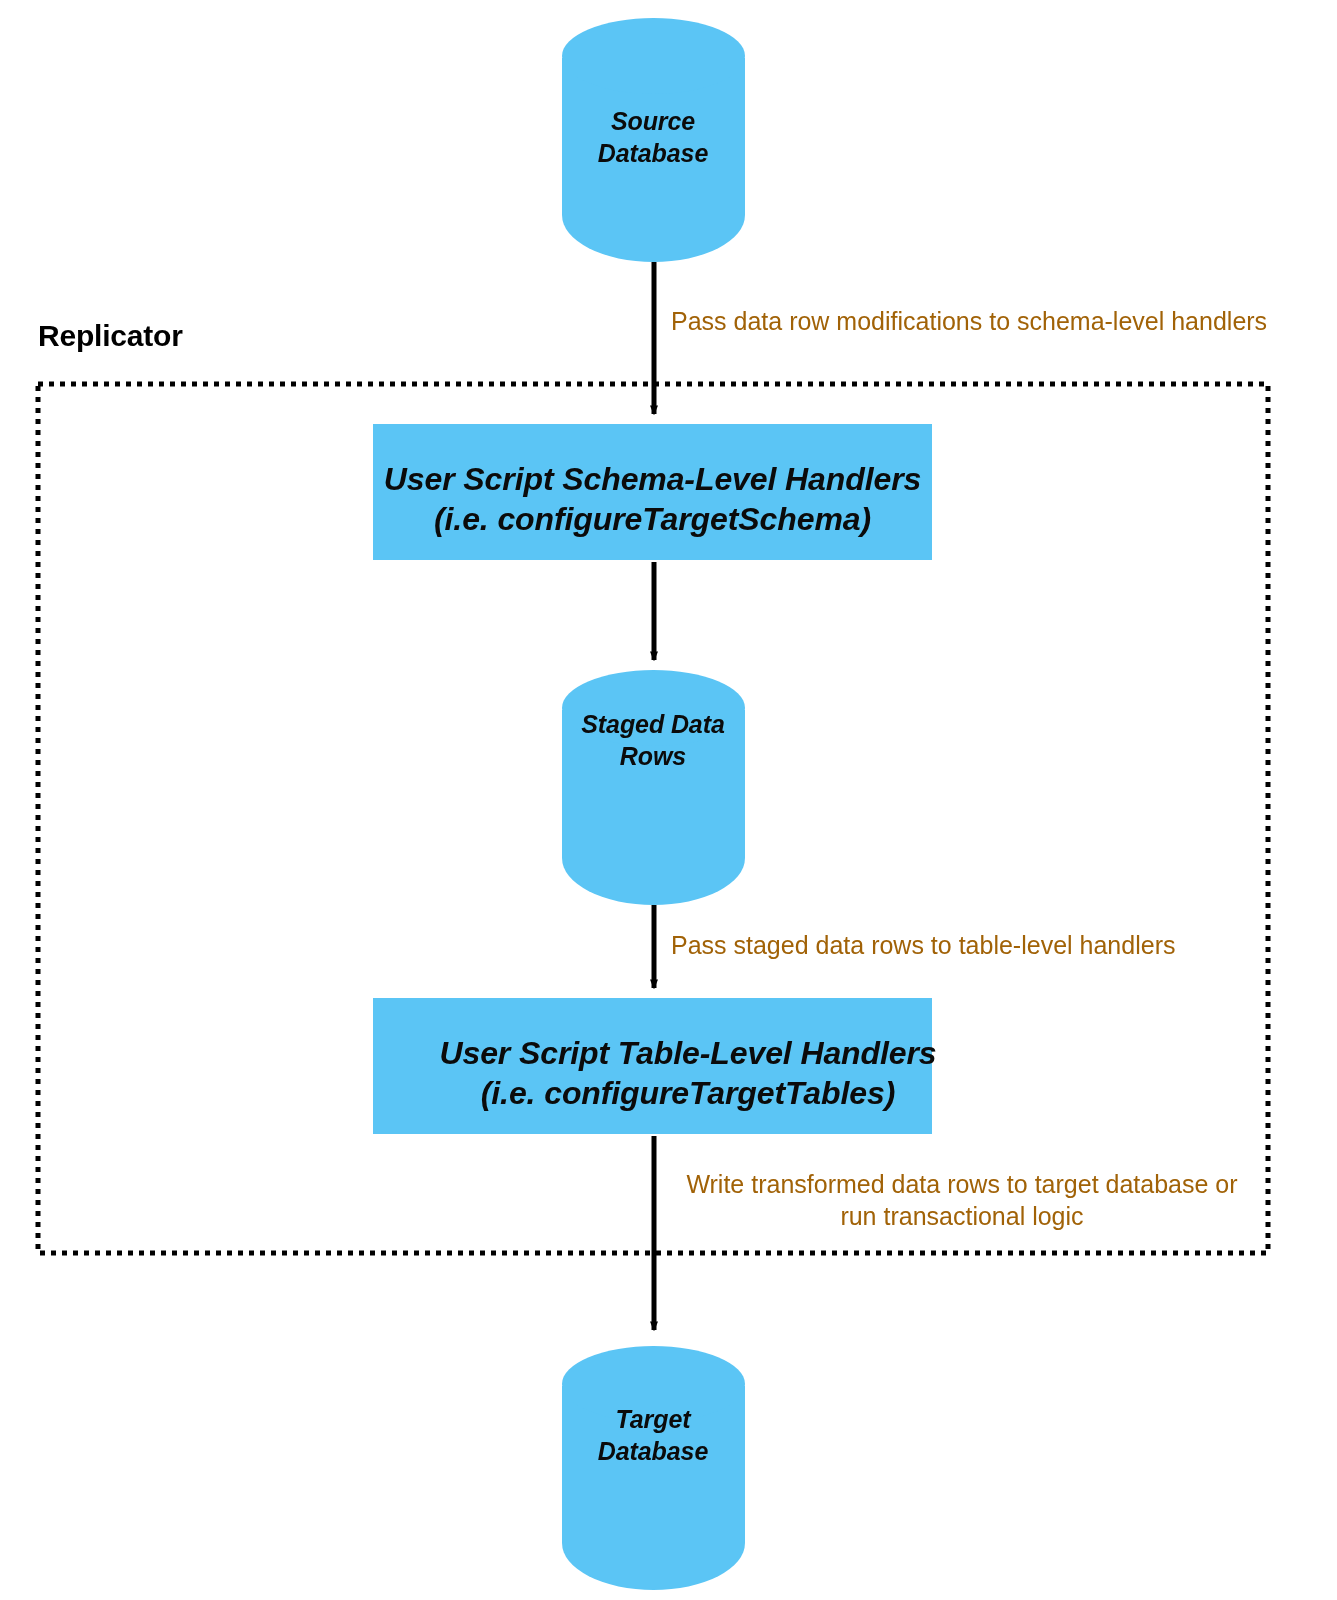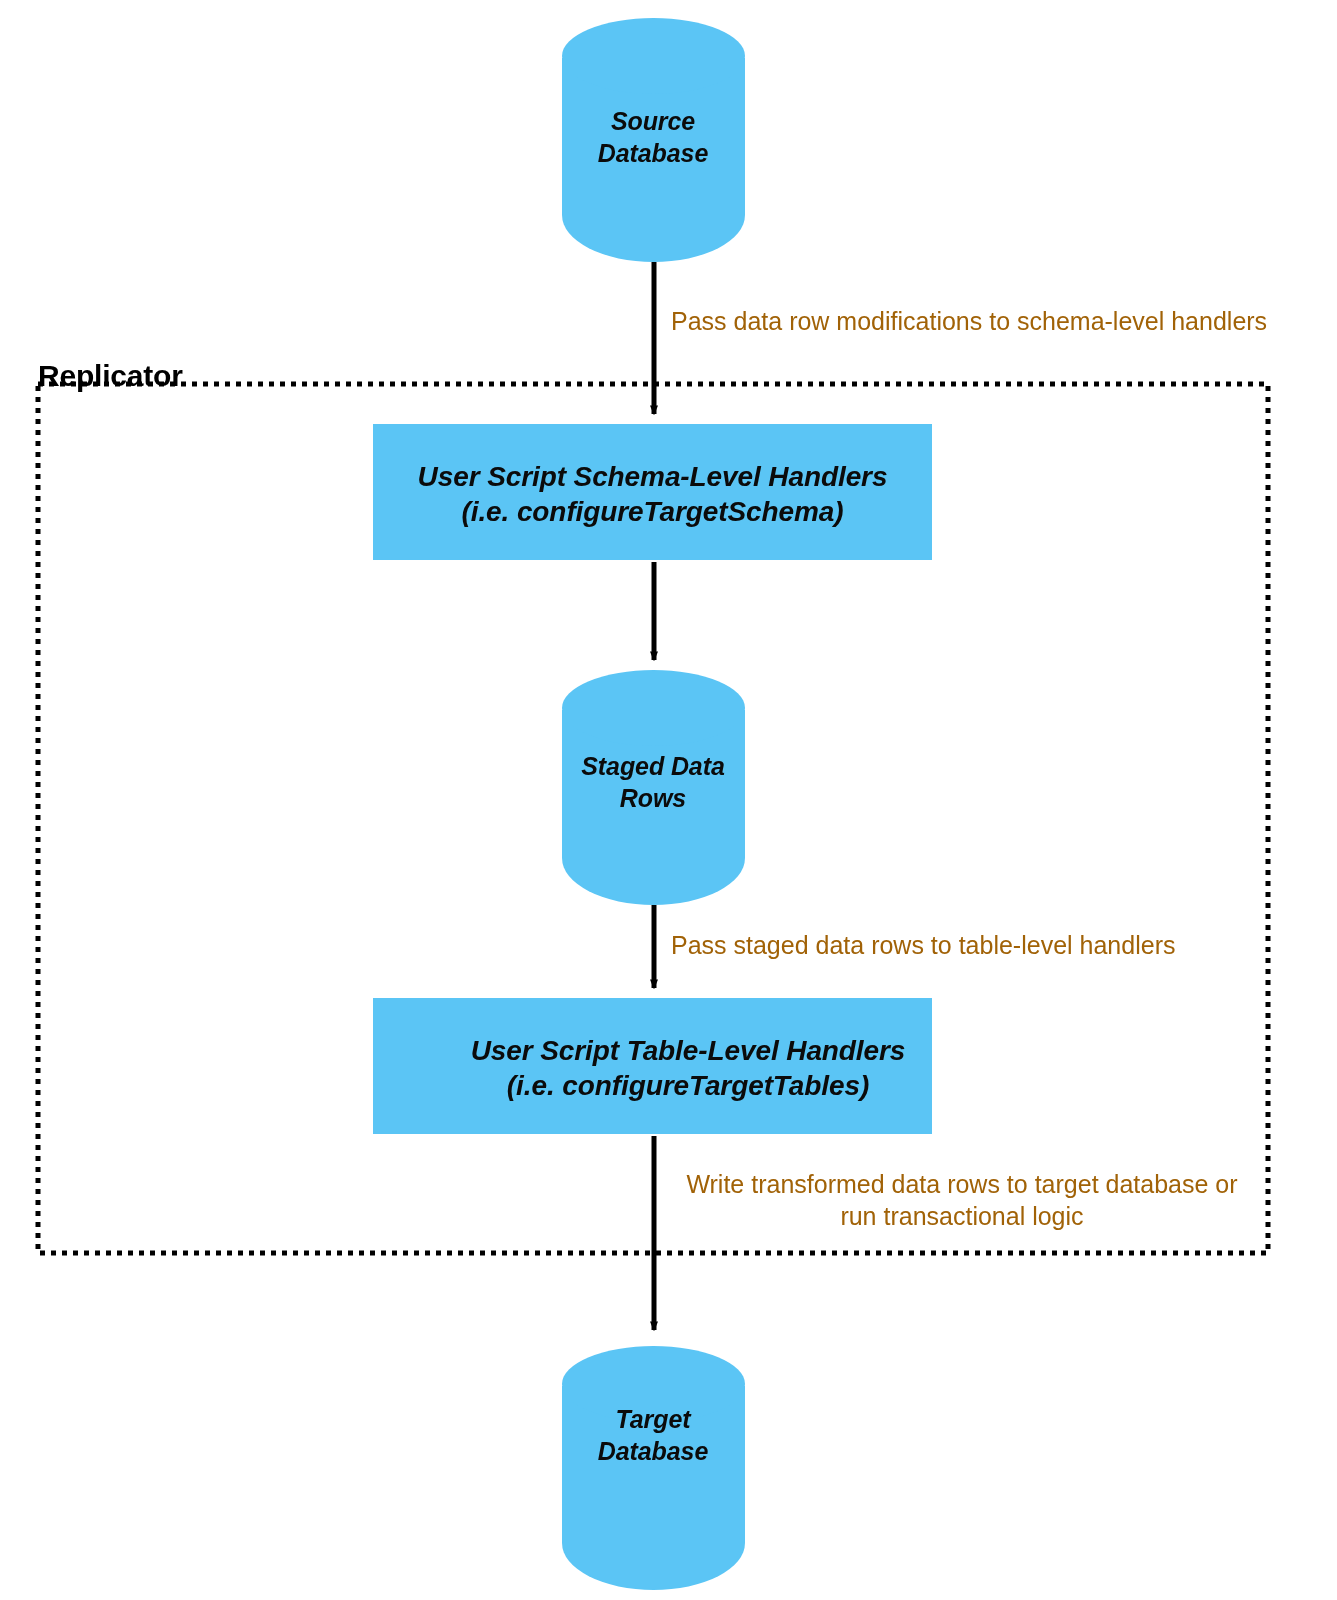--- a/index.html
+++ b/index.html
@@ -31,21 +31,21 @@
     color: #0b0b0b;
     line-height: 1.26;
     letter-spacing: -0.1px;
     white-space: pre-line;
     font-style: italic;
   }
   .cyl-label {
     font-size: 25px;
   }
   .box-label {
-    font-size: 28px;
+    font-size: 32px;
   }
   .edge-label {
     position: absolute;
     font-size: 25px;
     font-weight: normal;
     color: #a16207;
     line-height: 1.28;
     white-space: pre-line;
   }
   .edge-label.centered { text-align: center; }
@@ -101,29 +101,29 @@
     <g>
       <line x1="654" y1="1136" x2="654" y2="1330" stroke="#000000" stroke-width="5" marker-end="url(#arrowhead)"></line>
     </g>
 
     <g>
       <path d="M562,1386 L562,1543 A91.5,47 0 0 0 745,1543 L745,1386 Z" fill="#5BC5F5"></path>
       <ellipse cx="653.5" cy="1384" rx="91.5" ry="38" fill="#5BC5F5"></ellipse>
     </g>
   </svg>
 
-  <div class="group-title" style="left:38px; top:319px;margin-top:40px;">Replicator</div>
+  <div class="group-title" style="left:38px; top:319px;">Replicator</div>
 
   <div class="node-label cyl-label" style="left:553px; top:106px; width:200px;">Source
 Database</div>
 
   <div class="node-label box-label" style="left:373px; top:459px; width:559px;">User Script Schema-Level Handlers
 (i.e. configureTargetSchema)</div>
 
-  <div class="node-label cyl-label" style="left:553px; top:751px; width:200px;">Staged Data
+  <div class="node-label cyl-label" style="left:553px; top:709px; width:200px;">Staged Data
 Rows</div>
 
   <div class="node-label box-label" style="left:373px; top:1033px; width:630px;">User Script Table-Level Handlers
 (i.e. configureTargetTables)</div>
 
   <div class="node-label cyl-label" style="left:553px; top:1404px; width:200px;text-align:center;">Target
 Database</div>
 
   <div class="edge-label leftal" style="left:671px; top:305px; width:640px;">Pass data row modifications to schema-level handlers</div>
 

